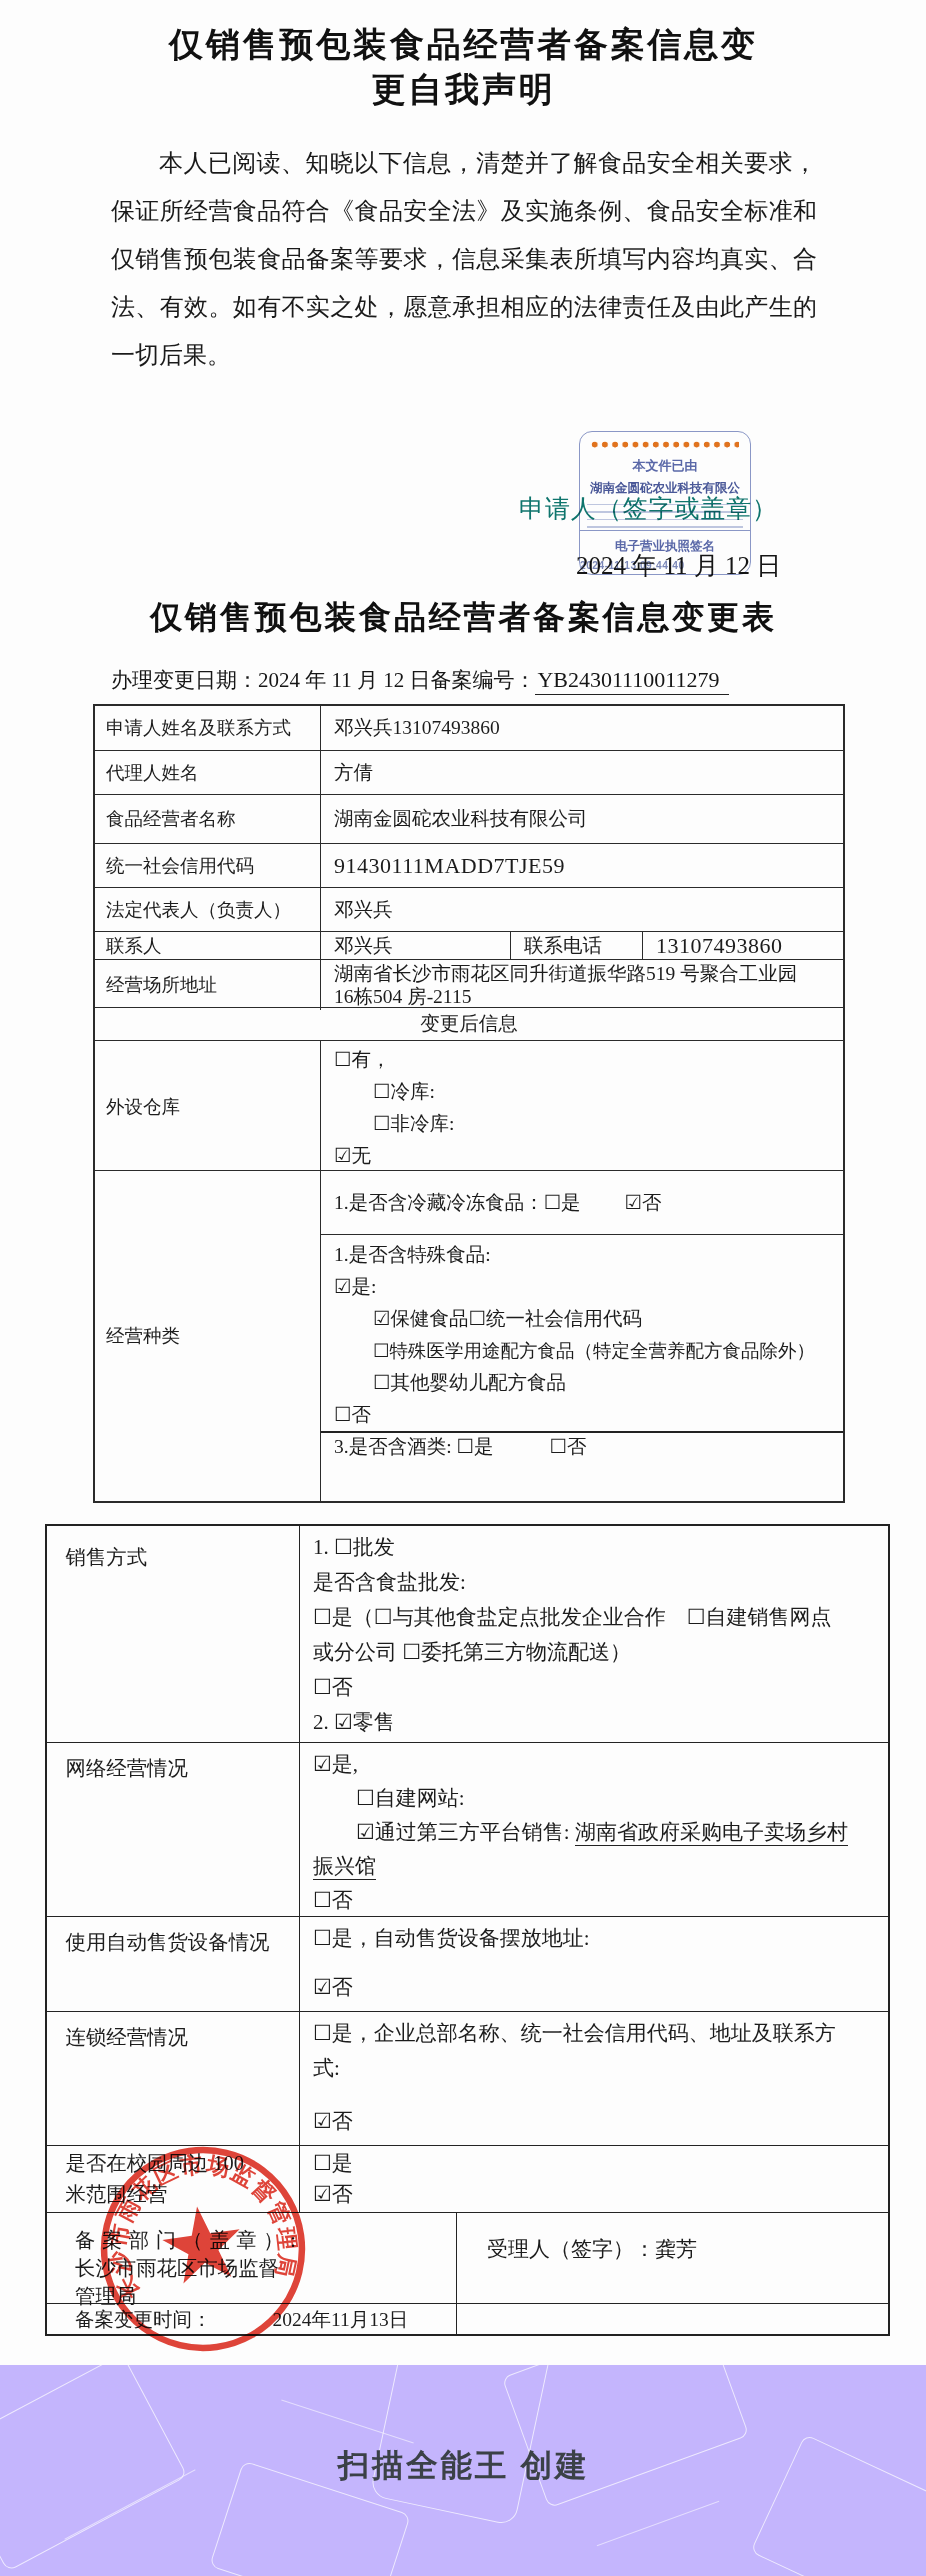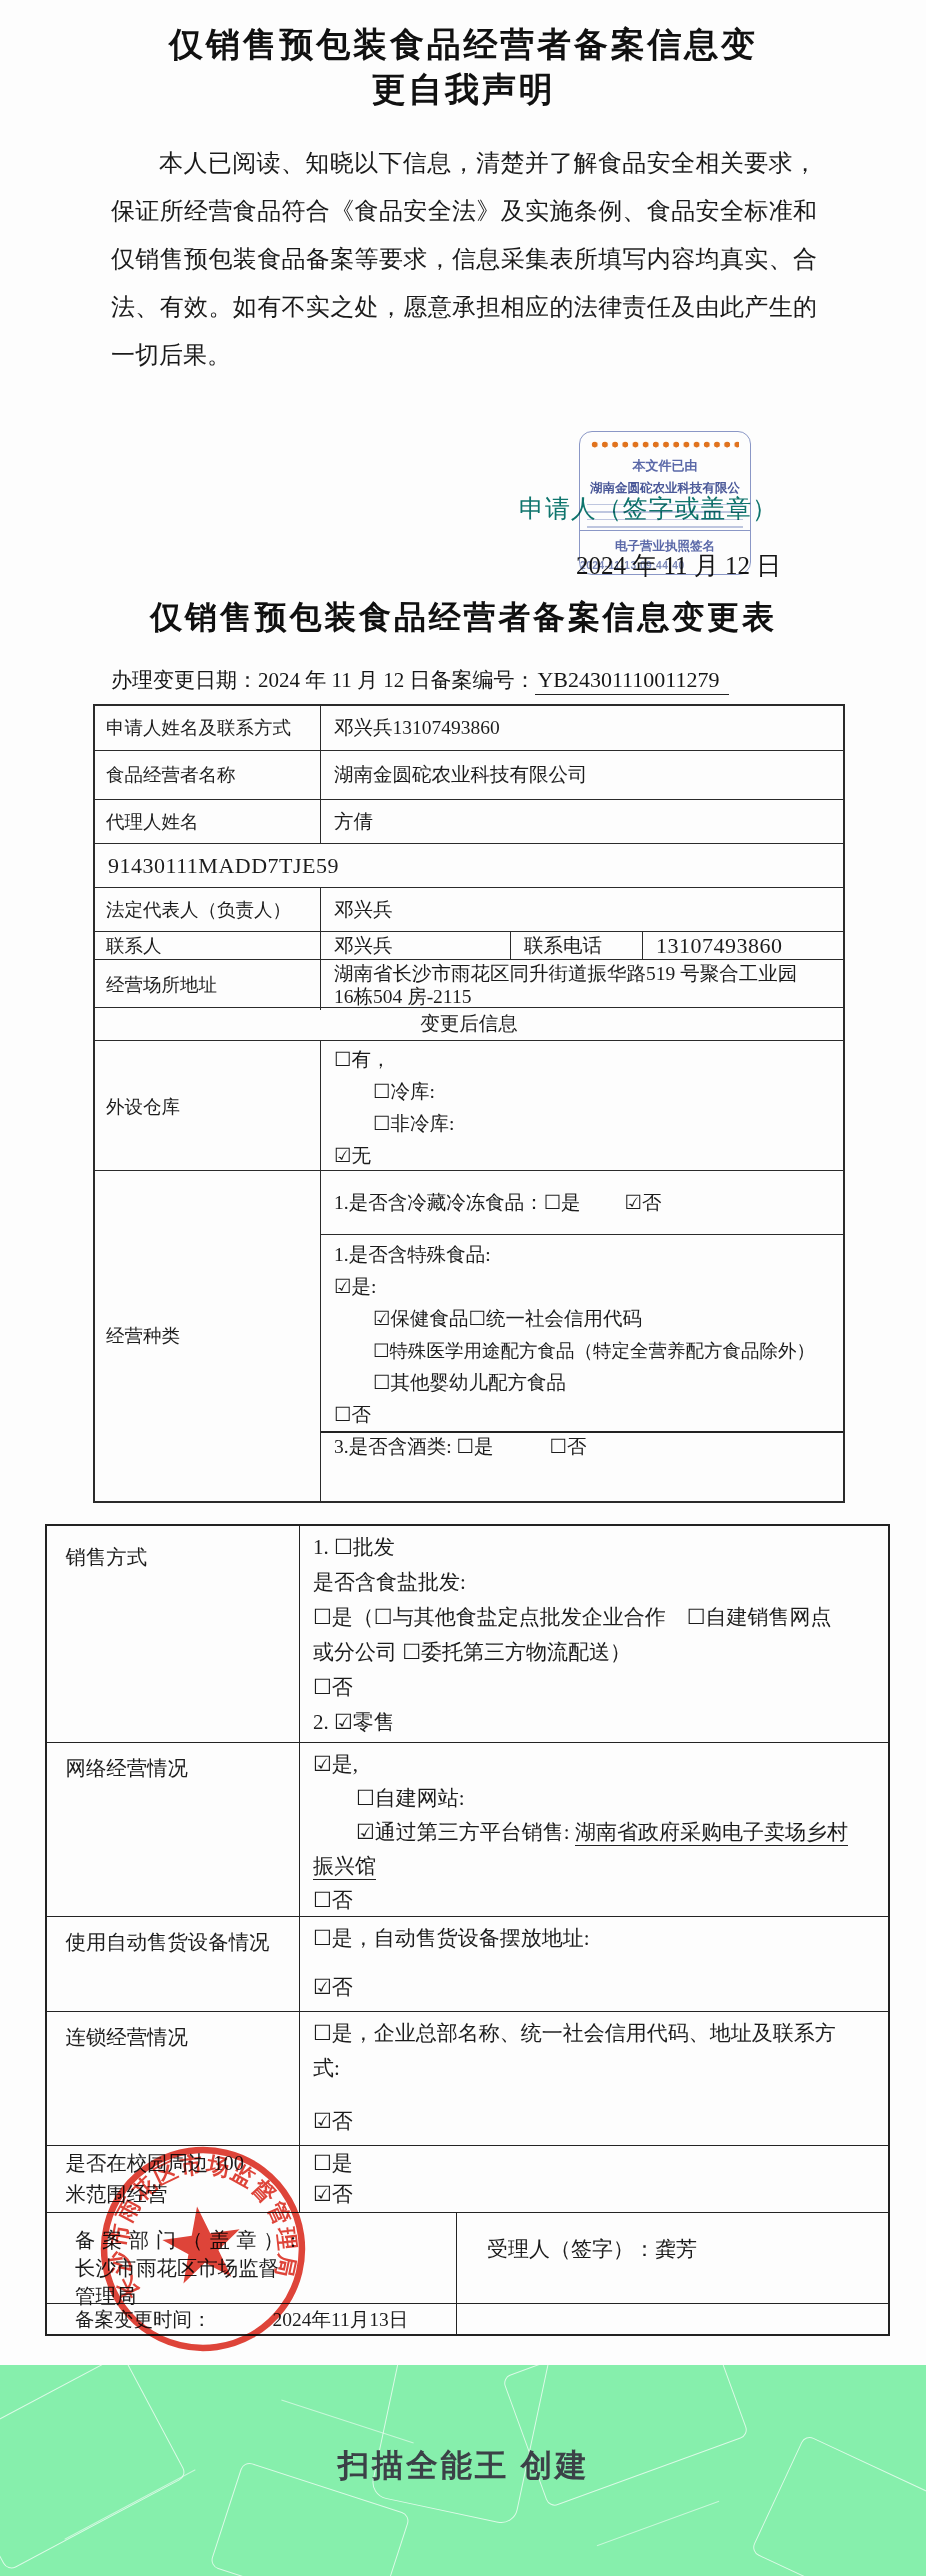--- a/index.html
+++ b/index.html
@@ -118,21 +118,21 @@
   .t2 .rD2 .timeval { margin-left:61px; font-size:19.5px; }
   .t2 .rD2 .cell2 { border-left:1.9px solid #242424; }
 
   
   .seal {
     position:absolute; left:91px; top:2137px; width:224px; height:224px;
     z-index:3; opacity:.9; transform:rotate(-8deg); mix-blend-mode:multiply;
   }
 
   
-  .footer { position:absolute; top:2365px; left:0; width:927px; height:211px; background:#86efac; overflow:hidden; }
+  .footer { position:absolute; top:2365px; left:0; width:927px; height:211px; background:#c4b5fd; overflow:hidden; }
   .doodle { position:absolute; border:1.9px solid rgba(255,255,255,.7); border-radius:9.3px; }
   .d1 { width:204px; height:139px; left:-37px; top:28px; transform:rotate(-28deg); }
   .d2 { width:176px; height:111px; left:222px; top:120px; transform:rotate(18deg); }
   .d3 { width:213px; height:139px; left:519px; top:-28px; transform:rotate(-20deg); }
   .d4 { width:185px; height:130px; left:769px; top:102px; transform:rotate(25deg); }
   .d5 { width:148px; height:204px; left:389px; top:-56px; transform:rotate(12deg); border-radius:16.7px; }
   .dline { position:absolute; height:0; border-top:1.9px solid rgba(255,255,255,.55); }
   .dl1 { width:148px; left:56px; top:139px; transform:rotate(-28deg); }
   .dl2 { width:130px; left:593px; top:158px; transform:rotate(-20deg); }
   .dl3 { width:139px; left:278px; top:56px; transform:rotate(18deg); }
@@ -173,31 +173,32 @@
     <span>办理变更日期：</span><span>2024 年 11 月 12 日</span><span>备案编号：</span><span class="num">YB24301110011279</span>
   </div>
 
   <div class="t1">
 
     <div class="r rA">
       <div class="lab">申请人姓名及联系方式</div>
       <div class="val">邓兴兵13107493860</div>
     </div>
 
+    <div class="r rB">
+      <div class="lab">代理人姓名</div>
+      <div class="val">方倩</div>
+    </div>
+
     <div class="r rC">
       <div class="lab">食品经营者名称</div>
       <div class="val">湖南金圆砣农业科技有限公司</div>
     </div>
 
-    <div class="r rB">
-      <div class="lab">代理人姓名</div>
-      <div class="val">方倩</div>
-    </div>
-
     <div class="r rD">
+      <div class="lab">统一社会信用代码</div>
       <div class="val num">91430111MADD7TJE59</div>
     </div>
 
     <div class="r rE">
       <div class="lab">法定代表人（负责人）</div>
       <div class="val">邓兴兵</div>
     </div>
 
     <div class="r rF">
       <div class="lab">联系人</div>

